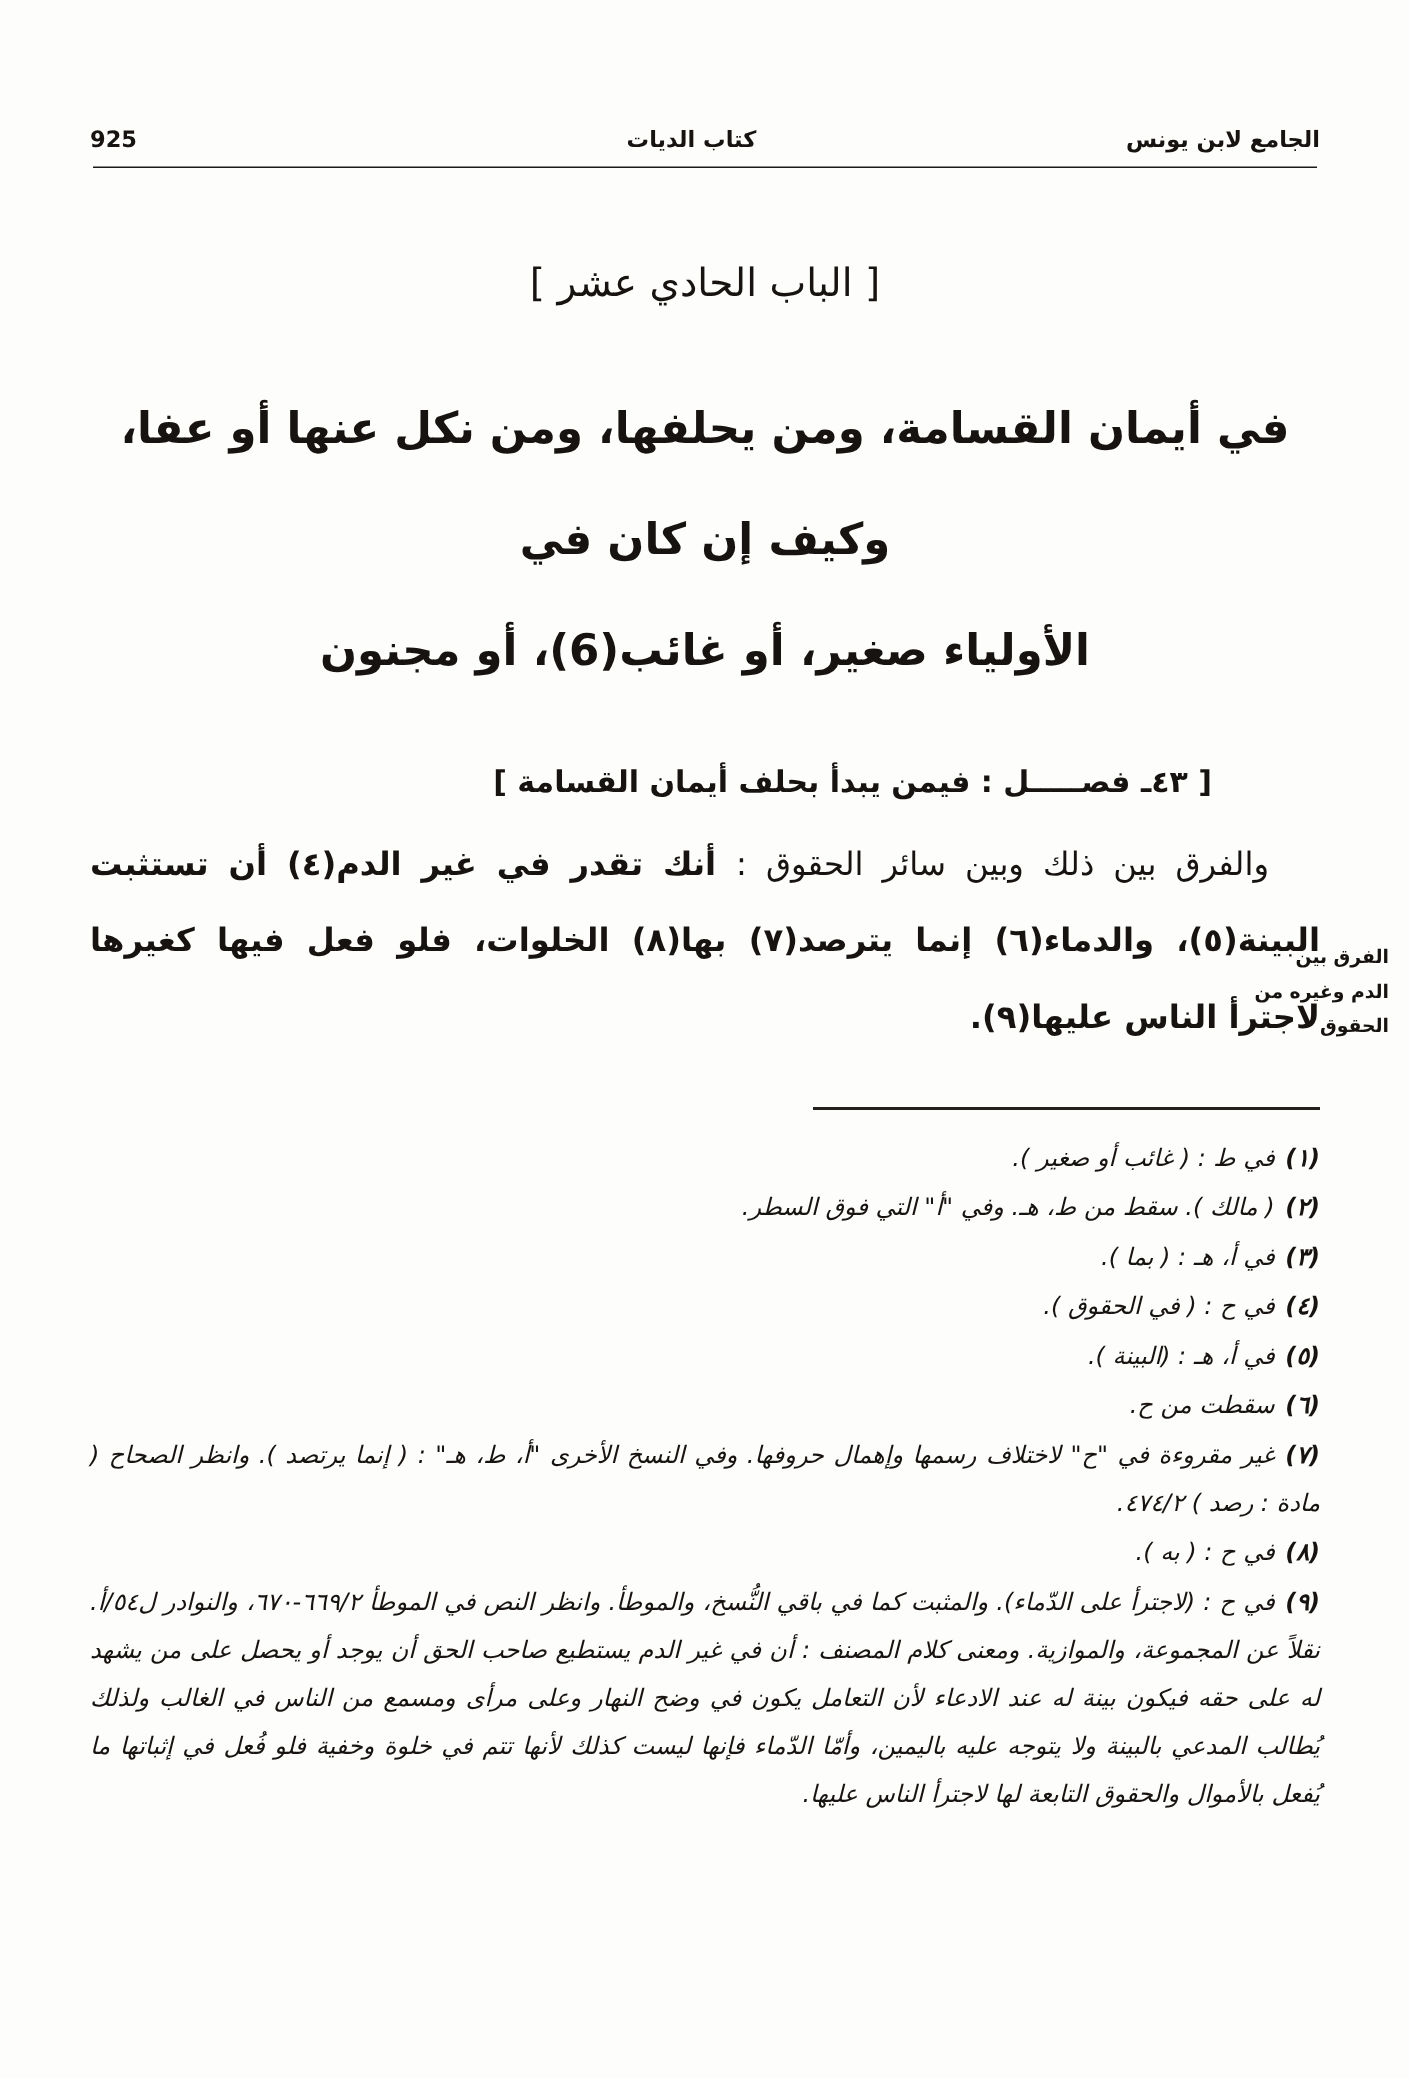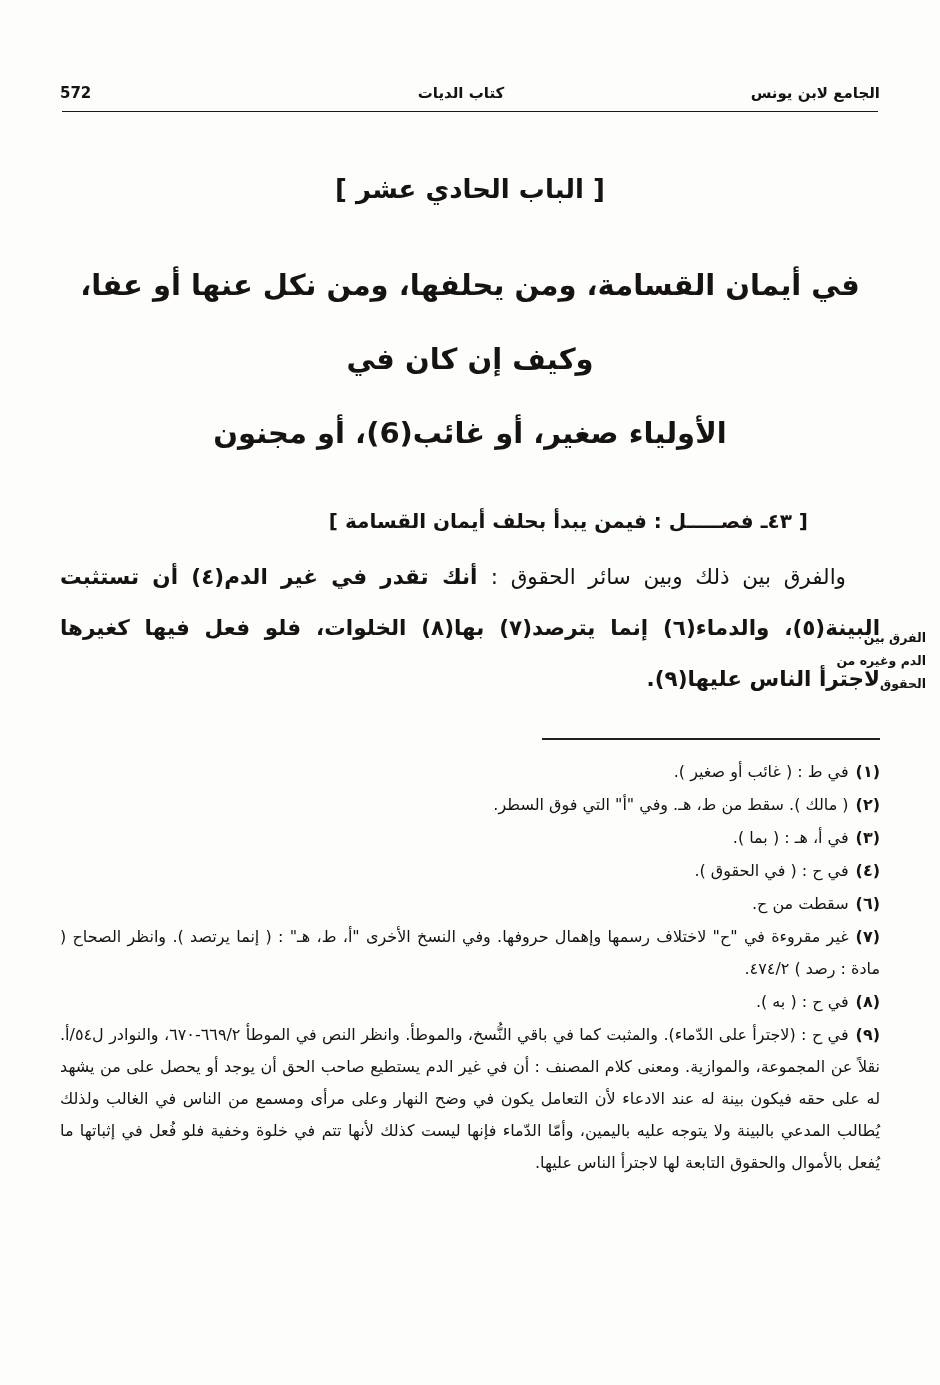--- a/index.html
+++ b/index.html
@@ -33,21 +33,21 @@
     border: 0;
     border-top: 1.6px solid #1c1a18;
     margin: 9px 2px 0 2px;
   }
   
   .bab-heading {
     direction: rtl;
     text-align: center;
     margin-top: 62px;
     font-size: 26px;
-    font-weight: bold;
+    font-weight: normal;
     letter-spacing: 0.5px;
   }
   .chapter-title {
     direction: rtl;
     text-align: center;
     margin-top: 44px;
     font-size: 29px;
     font-weight: bold;
     line-height: 74px;
   }
@@ -89,32 +89,33 @@
   }
   .footnotes {
     direction: rtl;
     font-size: 16px;
     line-height: 32px;
   }
   .footnote {
     text-align: justify;
     text-align-last: right;
     margin-bottom: 1px;
+    font-style: italic;
   }
   .fn-num { margin-left: 7px; font-weight: bold; }
 </style>
 </head>
 <body>
 
 <div class="page">
 
   <div class="running-header">
     <span>الجامع لابن يونس</span>
     <span class="center">كتاب الديات</span>
-    <span>572</span>
+    <span>925</span>
   </div>
   <hr class="header-rule">
 
   <div class="bab-heading">[ الباب الحادي عشر ]</div>
 
   <div class="chapter-title">
     <div>في أيمان القسامة، ومن يحلفها، ومن نكل عنها أو عفا، وكيف إن كان في</div>
     <div>الأولياء صغير، أو غائب(6)، أو مجنون</div>
   </div>
 
@@ -127,19 +128,20 @@
 
   <div class="margin-note">الفرق بين الدم وغيره من الحقوق</div>
 
   <div class="fn-sep"></div>
 
   <div class="footnotes">
     <div class="footnote"><span class="fn-num">(١)</span><span>في ط : ( غائب أو صغير ).</span></div>
     <div class="footnote"><span class="fn-num">(٢)</span><span>( مالك ). سقط من ط، هـ. وفي "أ" التي فوق السطر.</span></div>
     <div class="footnote"><span class="fn-num">(٣)</span><span>في أ، هـ : ( بما ).</span></div>
     <div class="footnote"><span class="fn-num">(٤)</span><span>في ح : ( في الحقوق ).</span></div>
+    <div class="footnote"><span class="fn-num">(٥)</span><span>في أ، هـ : (البينة ).</span></div>
     <div class="footnote"><span class="fn-num">(٦)</span><span>سقطت من ح.</span></div>
     <div class="footnote"><span class="fn-num">(٧)</span><span>غير مقروءة في "ح" لاختلاف رسمها وإهمال حروفها. وفي النسخ الأخرى "أ، ط، هـ" : ( إنما يرتصد ). وانظر الصحاح ( مادة : رصد ) ٤٧٤/٢.</span></div>
     <div class="footnote"><span class="fn-num">(٨)</span><span>في ح : ( به ).</span></div>
     <div class="footnote"><span class="fn-num">(٩)</span><span>في ح : (لاجترأ على الدّماء). والمثبت كما في باقي النُّسخ، والموطأ. وانظر النص في الموطأ ٦٦٩/٢-٦٧٠، والنوادر ل٥٤/أ. نقلاً عن المجموعة، والموازية. ومعنى كلام المصنف : أن في غير الدم يستطيع صاحب الحق أن يوجد أو يحصل على من يشهد له على حقه فيكون بينة له عند الادعاء لأن التعامل يكون في وضح النهار وعلى مرأى ومسمع من الناس في الغالب ولذلك يُطالب المدعي بالبينة ولا يتوجه عليه باليمين، وأمّا الدّماء فإنها ليست كذلك لأنها تتم في خلوة وخفية فلو فُعل في إثباتها ما يُفعل بالأموال والحقوق التابعة لها لاجترأ الناس عليها.</span></div>
   </div>
 
 </div>
 
 </body></html>

